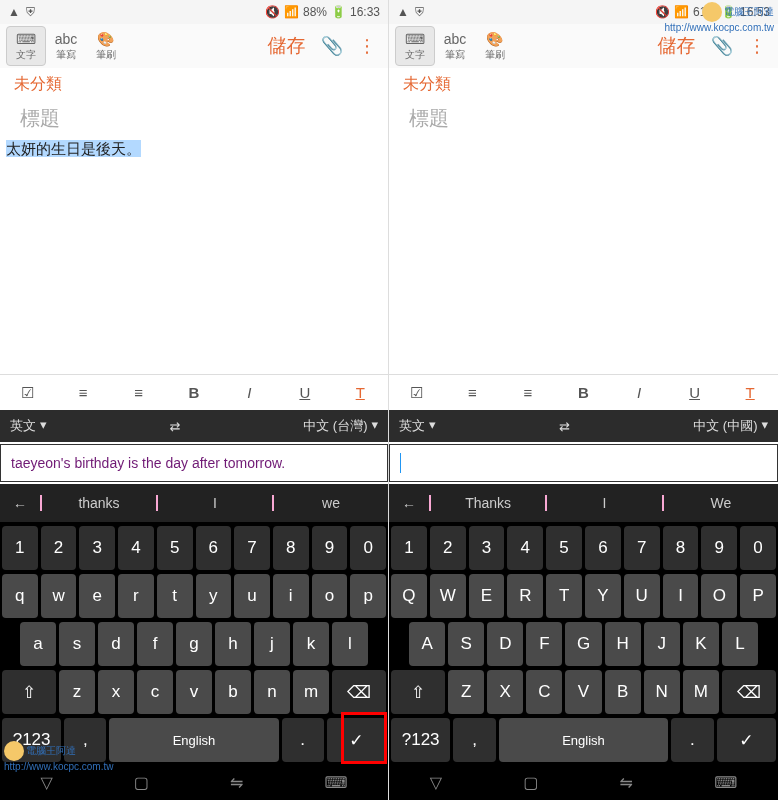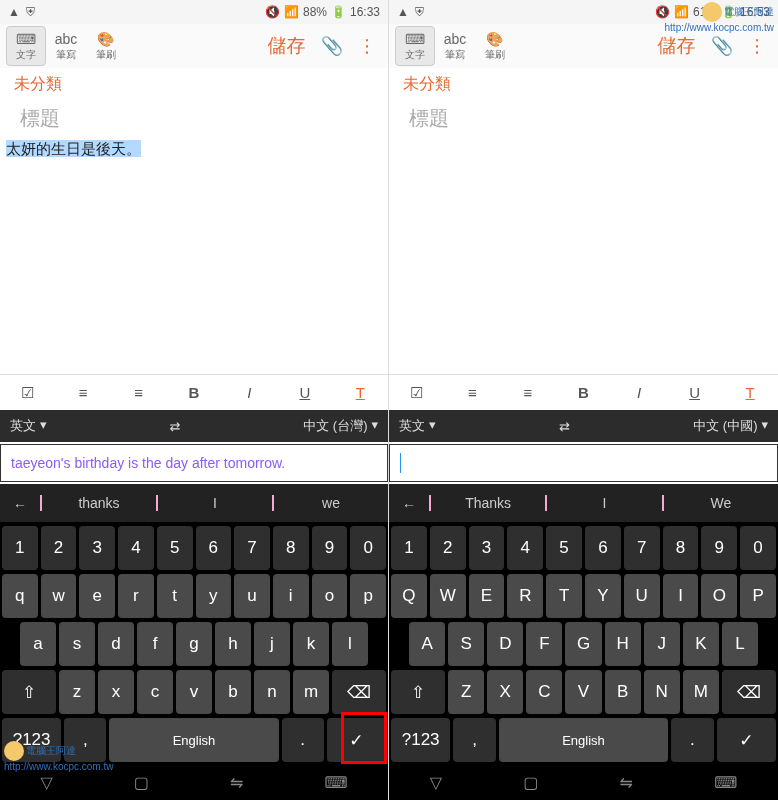--- a/index.html
+++ b/index.html
@@ -20,21 +20,21 @@
 .cat{color:#e56833;font-size:16px;padding:6px 14px}
 .title{color:#aaa;font-size:20px;padding:4px 20px 8px}
 .content{padding:0 6px;font-size:15px;color:#222}
 .content .sel{background:#b3d9ff}
 .content .cur{color:#e56833;display:inline-block}
 .note-area{flex:1;background:#fff}
 .fmt{height:36px;background:#fff;border-top:1px solid #ddd;display:flex;align-items:center;justify-content:space-around}
 .fmt-btn{width:38px;height:30px;display:flex;align-items:center;justify-content:center;color:#555;font-size:15px}
 .lang-bar{height:32px;background:#2c2c2c;display:flex;align-items:center;justify-content:space-between;padding:0 10px;color:#ddd;font-size:13px}
 .lang-btn{display:flex;align-items:flex-start;gap:4px}
-.input-bar{height:38px;background:#fff;margin:2px 0;padding:8px 10px;display:flex;align-items:center;font-size:14px;color:#8b5cf6;border:1px solid #333}
+.input-bar{height:38px;background:#fff;margin:2px 0;padding:8px 10px;display:flex;align-items:center;font-size:14px;color:#701a75;border:1px solid #333}
 .input-bar .icur{display:inline-block;width:1px;height:20px;background:#2196f3}
 .sugg{height:38px;background:#222;display:flex;align-items:center;color:#ccc;font-size:14px}
 .sugg-back{width:40px;display:flex;align-items:center;justify-content:center}
 .sugg-item{flex:1;text-align:center;border-left:2px solid #f9a8d4}
 .kb{background:#000;padding:4px 2px 2px;display:flex;flex-direction:column;gap:4px}
 .kb-row{display:flex;gap:3px;justify-content:center}
 .key{background:#4a4a4a;color:#fff;height:44px;flex:1;display:flex;align-items:center;justify-content:center;border-radius:4px;font-size:17px}
 .key.dark{background:#2f2f2f}
 .key.wide{flex:1.4}
 .key.space{flex:4;font-size:13px}

